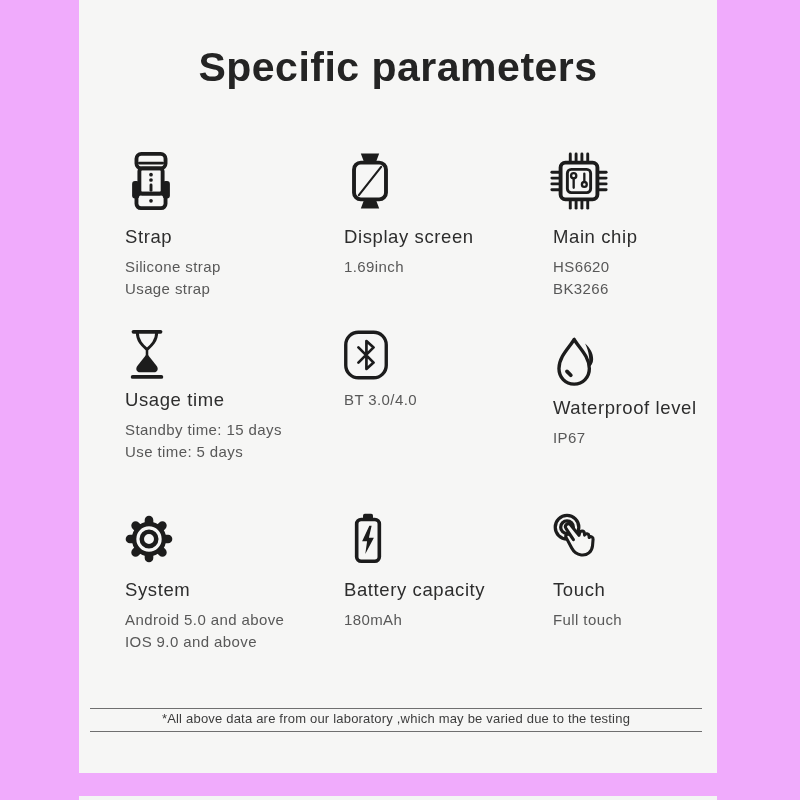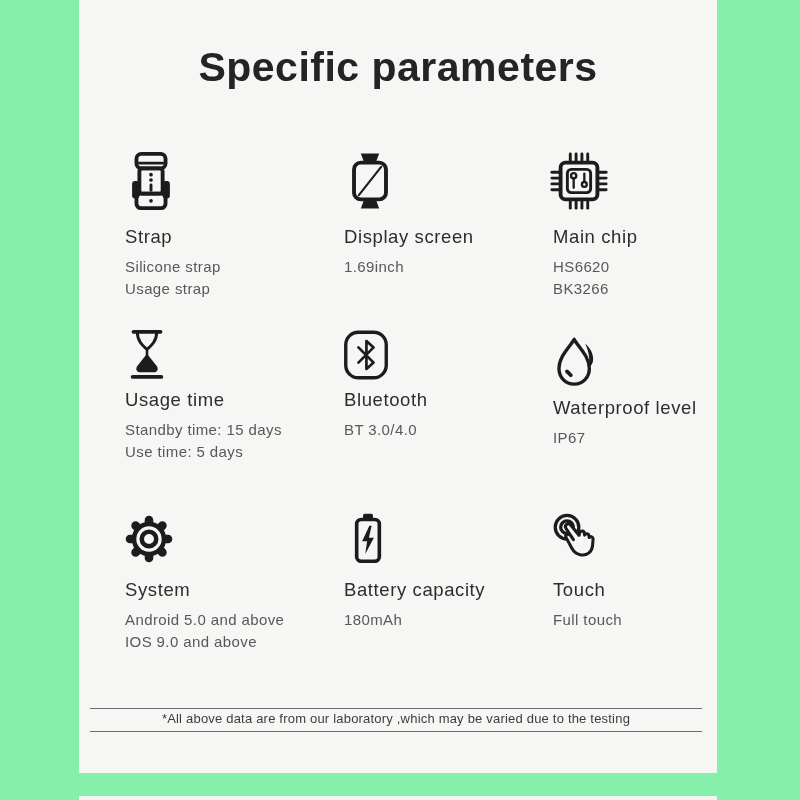--- a/index.html
+++ b/index.html
@@ -1,16 +1,16 @@
 <!DOCTYPE html>
 <html><head>
 <meta charset="utf-8">
 <style>
   html,body{margin:0;padding:0;background:#fff;}
-  .stage{position:relative;width:800px;height:800px;background:#86efac;overflow:hidden;
+  .stage{position:relative;width:800px;height:800px;background:#f0abfc;overflow:hidden;
          font-family:"Liberation Sans","DejaVu Sans",sans-serif;}
   .panel{position:absolute;left:79px;top:0;width:638px;height:773px;background:#f6f6f5;}
   .next-section-strip{position:absolute;left:79px;top:796px;width:638px;height:4px;background:#f4f6f4;}
   .title{position:absolute;left:79px;top:44px;width:638px;text-align:center;
          font-size:41px;font-weight:700;color:#242424;letter-spacing:.5px;}
   .cell{position:absolute;width:218px;color:#1c1c1c;}
   .icon{display:block;margin-left:-5px;}
   .icon svg{display:block;stroke:#1c1c1c;}
   .r1 .icon{height:62px;margin-bottom:14px;}
   .r2 .icon{height:54px;margin-bottom:7px;}
@@ -118,21 +118,20 @@
     <div class="val">Use time: 5 days</div>
   </div>
 
   <div class="cell r2" style="left:344px;top:328px;">
     <span class="icon">
       <svg viewBox="0 0 64 64" fill="none" stroke-linecap="round" stroke-linejoin="round">
         <rect x="8" y="5" width="48" height="54" rx="15" stroke-width="4"></rect>
         <path d="M23,23 L41,41 L32.5,48.5 L32.5,15.5 L41,23 L23,41" stroke-width="3.2"></path>
       </svg>
     </span>
-    <div class="label">Bluetooth</div>
     <div class="val">BT 3.0/4.0</div>
     <div class="val"></div>
   </div>
 
   <div class="cell r2" style="left:553px;top:336px;">
     <span class="icon">
       <svg viewBox="0 0 64 64" fill="none" stroke-linecap="round" stroke-linejoin="round">
         <path d="M44,9 c6,5.5 9.5,11.5 9.5,18.5 c0,4.5 -2.2,8.2 -5.6,10 c2.3,-9.5 0.6,-19 -3.9,-28.5 Z" fill="#1c1c1c" stroke="none"></path>
         <path d="M31,4 C26,13 13,24 13,38.5 C13,49 20.5,57 31,57 C41.5,57 49,49 49,38.5 C49,24 36,13 31,4 Z" stroke-width="4" fill="#f6f6f5"></path>
         <line x1="22.5" y1="42" x2="27" y2="46.5" stroke-width="4.5"></line>

